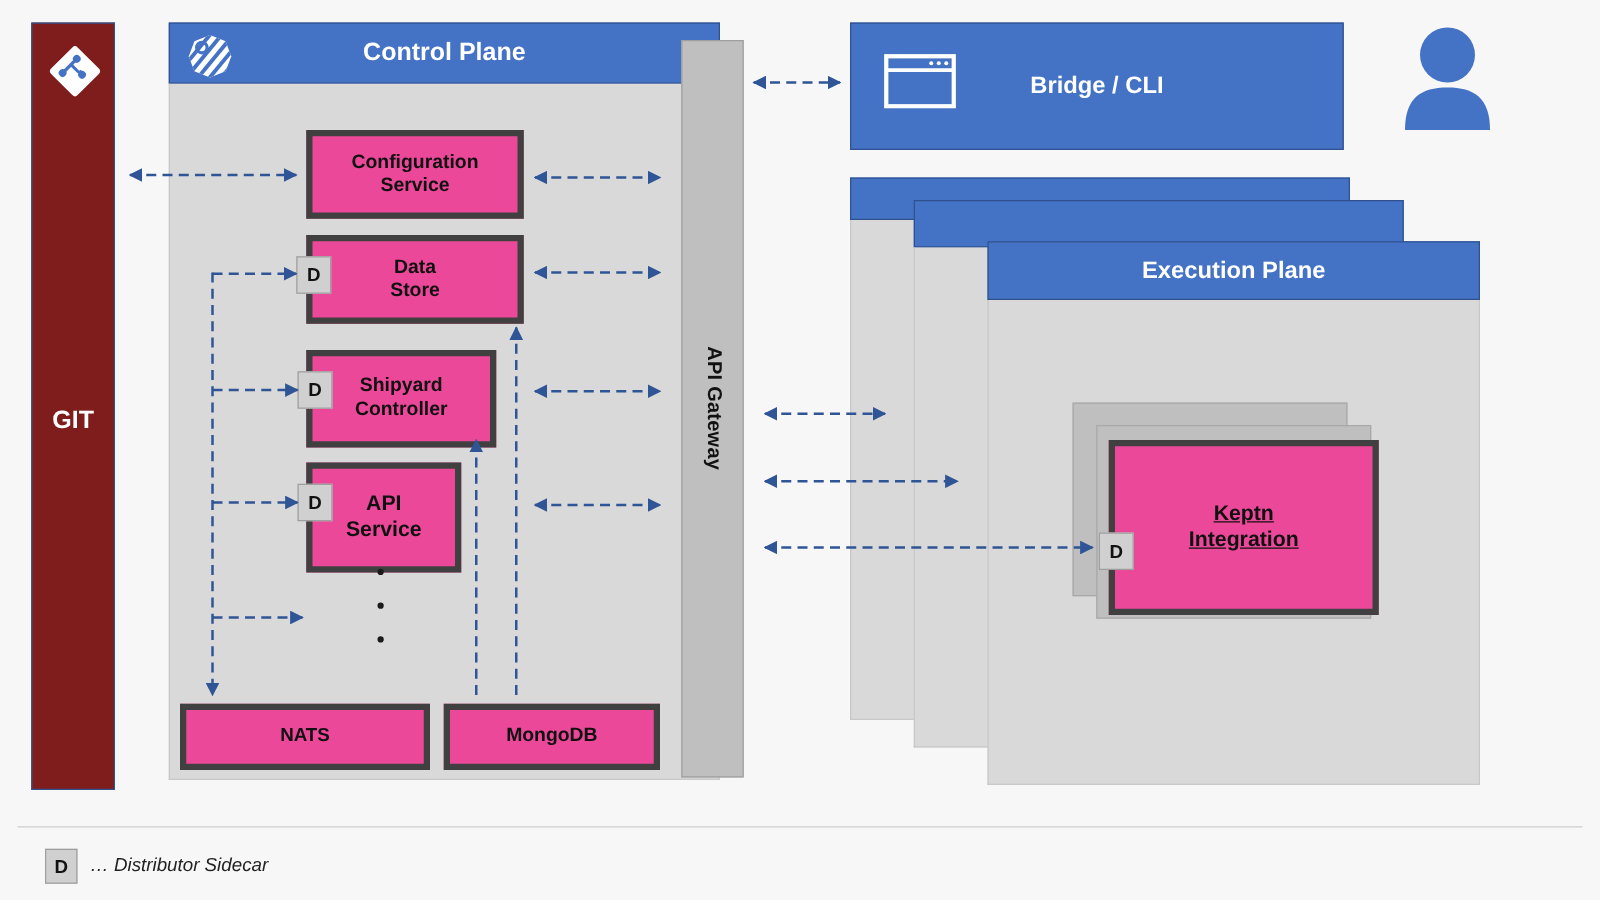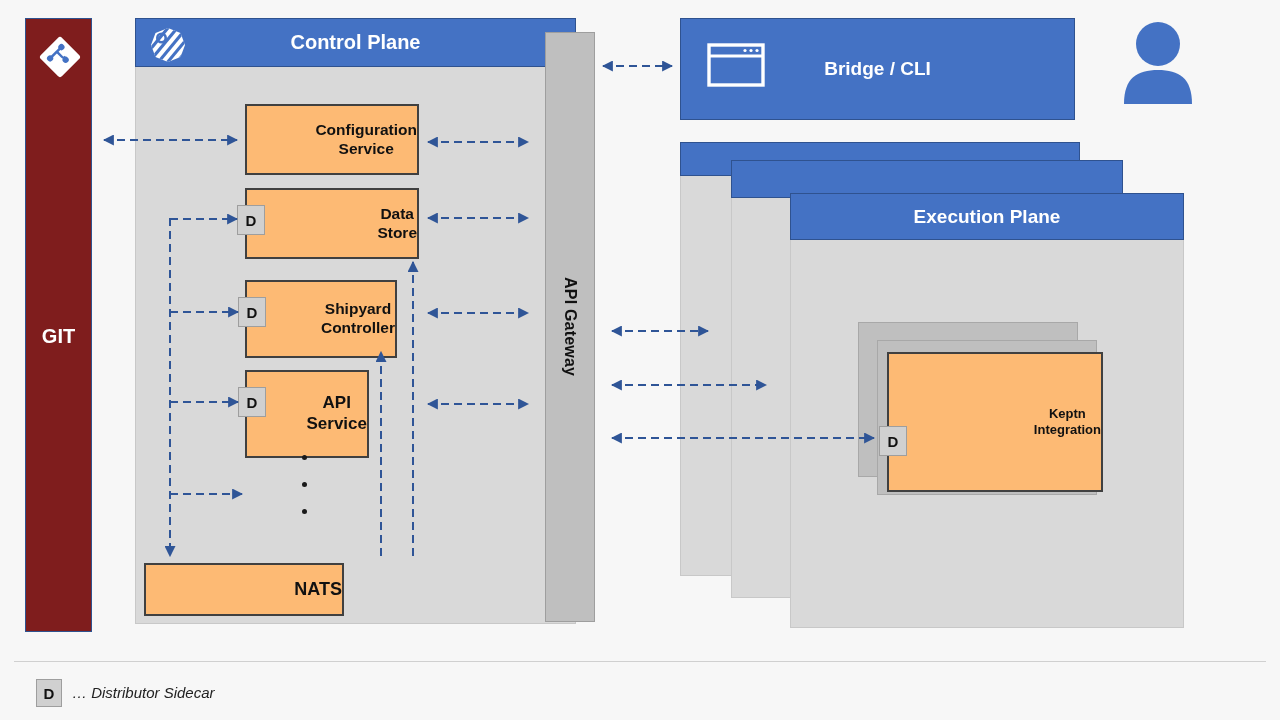--- a/index.html
+++ b/index.html
@@ -32,25 +32,25 @@
     border: 1px solid #2F528F;
   }
 
   .plane-body {
     background: #D9D9D9;
     border: 1px solid #c8c8c8;
     border-top: none;
   }
 
   .svc-box {
-    background: #fdba74;
-    border: 2px solid #404040;
+    background: #ec4899;
+    border: 5px solid #404040;
     display: flex;
     align-items: center;
-    justify-content: flex-end;
+    justify-content: center;
     text-align: center;
     font-weight: bold;
     color: #111;
     line-height: 1.22;
   }
 
   .d-badge {
     background: #D0D0D0;
     border: 1px solid #9e9e9e;
     display: flex;
@@ -103,21 +103,21 @@
   
   #svc-config   { left: 245px; top: 104px; width: 174px; height: 71px;  font-size: 15.5px; }
   #svc-data     { left: 245px; top: 188px; width: 174px; height: 71px;  font-size: 15.5px; }
   #svc-shipyard { left: 245px; top: 280px; width: 152px; height: 78px;  font-size: 15.5px; }
   #svc-api      { left: 245px; top: 370px; width: 124px; height: 88px;  font-size: 17px; }
 
   #d-data     { left: 237px; top: 205px; width: 28px; height: 30px; }
   #d-shipyard { left: 238px; top: 297px; width: 28px; height: 30px; }
   #d-api      { left: 238px; top: 387px; width: 28px; height: 30px; }
 
-  #nats    { left: 144px; top: 563px; width: 200px; height: 53px; font-size: 18px; }
+  #nats    { left: 144px; top: 563px; width: 200px; height: 53px; font-size: 15px; }
   #mongodb { left: 355px; top: 563px; width: 173px; height: 53px; font-size: 15.5px; }
 
   .vdots { position: absolute; left: 302px; top: 455px; }
   .vdots i { display: block; width: 5px; height: 5px; border-radius: 50%; background: #1a1a1a; margin-bottom: 22px; }
 
   
   #bridge-cli {
     left: 680px; top: 18px; width: 395px; height: 102px;
     font-size: 19px;
   }
@@ -137,21 +137,22 @@
     font-size: 19px;
   }
   #exec-front-body { left: 790px; top: 240px; width: 394px; height: 388px; }
 
   
   .ki-card { background: #BFBFBF; border: 1px solid #a8a8a8; }
   #ki-back-1 { left: 858px; top: 322px; width: 220px; height: 155px; }
   #ki-back-2 { left: 877px; top: 340px; width: 220px; height: 155px; }
   #ki-front  {
     left: 887px; top: 352px; width: 216px; height: 140px;
-    font-size: 13px;
+    font-size: 17px;
+    text-decoration: underline;
   }
   #d-keptn { left: 879px; top: 426px; width: 28px; height: 30px; }
 
   
   #legend-rule {
     left: 14px; top: 661px; width: 1252px; height: 1px; background: #d0d0d0;
   }
   #legend-badge { left: 36px; top: 679px; width: 26px; height: 28px; }
   #legend-text {
     left: 72px; top: 684px;
@@ -239,20 +240,21 @@
   </div>
   <div class="abs d-badge" id="d-api">D</div>
 
   <div class="vdots">
     <i></i>
     <i></i>
     <i></i>
   </div>
 
   <div class="abs svc-box" id="nats">NATS</div>
+  <div class="abs svc-box" id="mongodb">MongoDB</div>
 
   <div class="abs" id="api-gateway">
     <span class="vtext">API Gateway</span>
   </div>
 
   <div class="abs plane-header" id="bridge-cli">
     <span class="abs" id="bridge-icon">
       <svg width="58" height="44" viewBox="0 0 58 44">
         <rect x="2" y="2" width="54" height="40" fill="none" stroke="#ffffff" stroke-width="3.4"></rect>
         <line x1="2" y1="13" x2="56" y2="13" stroke="#ffffff" stroke-width="3"></line>

